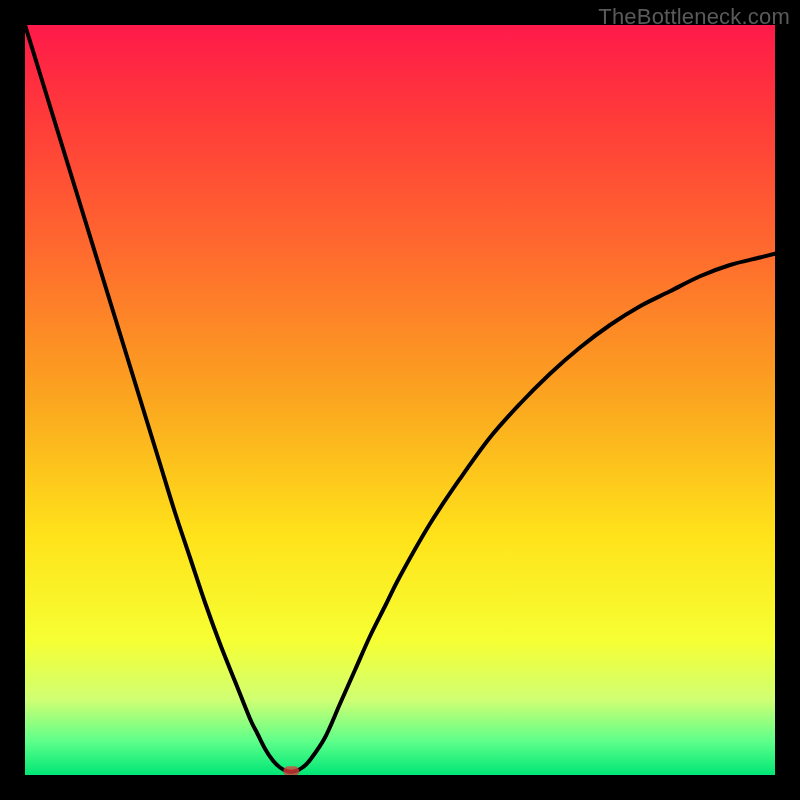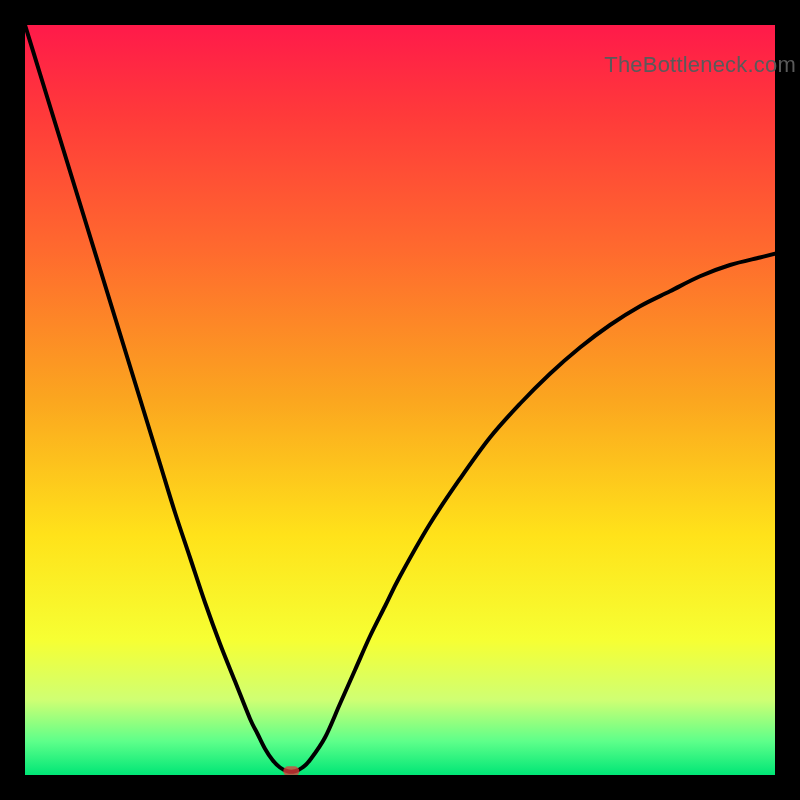--- a/index.html
+++ b/index.html
@@ -13,27 +13,26 @@
   }
   .outer {
     position: relative;
     width: 800px;
     height: 800px;
     background: #000;
   }
   .watermark {
     position: absolute;
     top: 4px;
-    right: 4px;
+    right: 10px;
     color: #5a5a5a;
     font-size: 22px;
     font-weight: 500;
     letter-spacing: 0.2px;
     z-index: 3;
-    margin-top: 48px;
   }
   .plot {
     position: absolute;
     left: 25px;
     top: 25px;
     width: 750px;
     height: 750px;
     overflow: hidden;
   }
   .plot svg {

